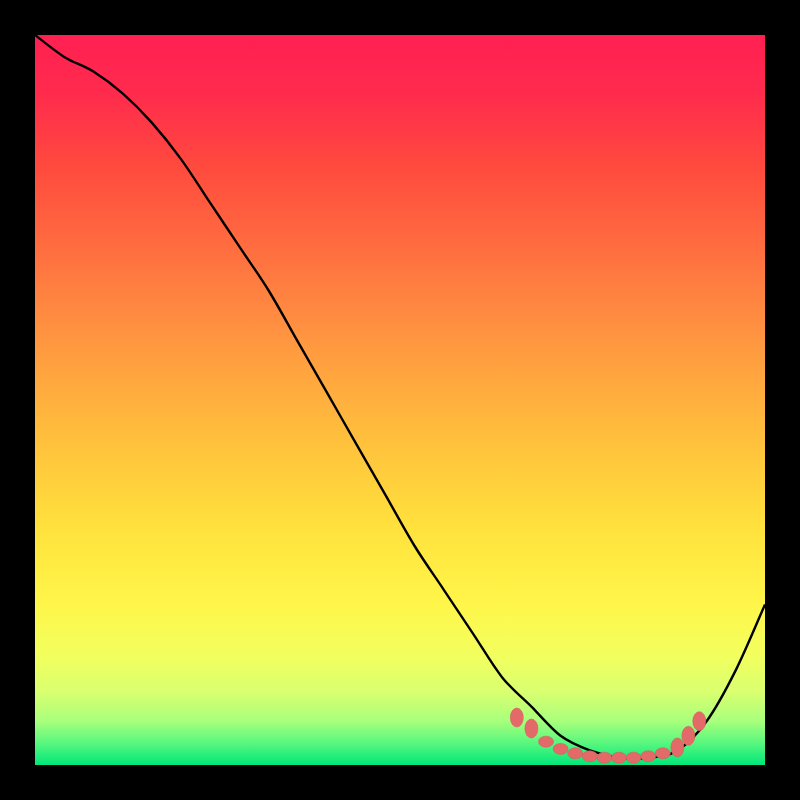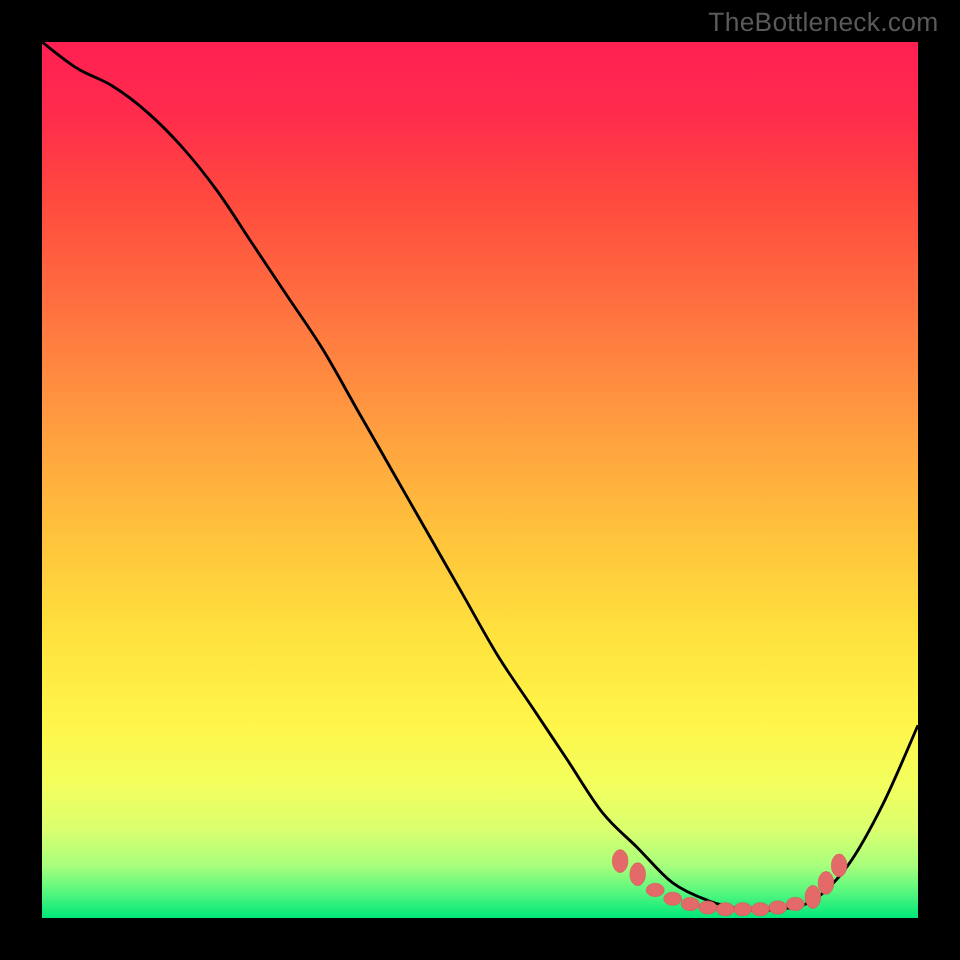--- a/index.html
+++ b/index.html
@@ -75,14 +75,13 @@
           <ellipse cx="598.60" cy="722.70" rx="7.5" ry="5.5" fill="#e46a6a" stroke="#d85a5a" stroke-width="0.6"></ellipse>
           <ellipse cx="613.20" cy="721.24" rx="7.5" ry="5.5" fill="#e46a6a" stroke="#d85a5a" stroke-width="0.6"></ellipse>
           <ellipse cx="627.80" cy="718.32" rx="7.5" ry="5.5" fill="#e46a6a" stroke="#d85a5a" stroke-width="0.6"></ellipse>
           <ellipse cx="642.40" cy="712.48" rx="6.5" ry="9.5" fill="#e46a6a" stroke="#d85a5a" stroke-width="0.6"></ellipse>
           <ellipse cx="653.35" cy="700.80" rx="6.5" ry="9.5" fill="#e46a6a" stroke="#d85a5a" stroke-width="0.6"></ellipse>
           <ellipse cx="664.30" cy="686.20" rx="6.5" ry="9.5" fill="#e46a6a" stroke="#d85a5a" stroke-width="0.6"></ellipse>
         </g>
     </svg>
   </div>
 
-  <div class="watermark">TheBottleneck.com</div>
 </div>
 
 </body></html>

